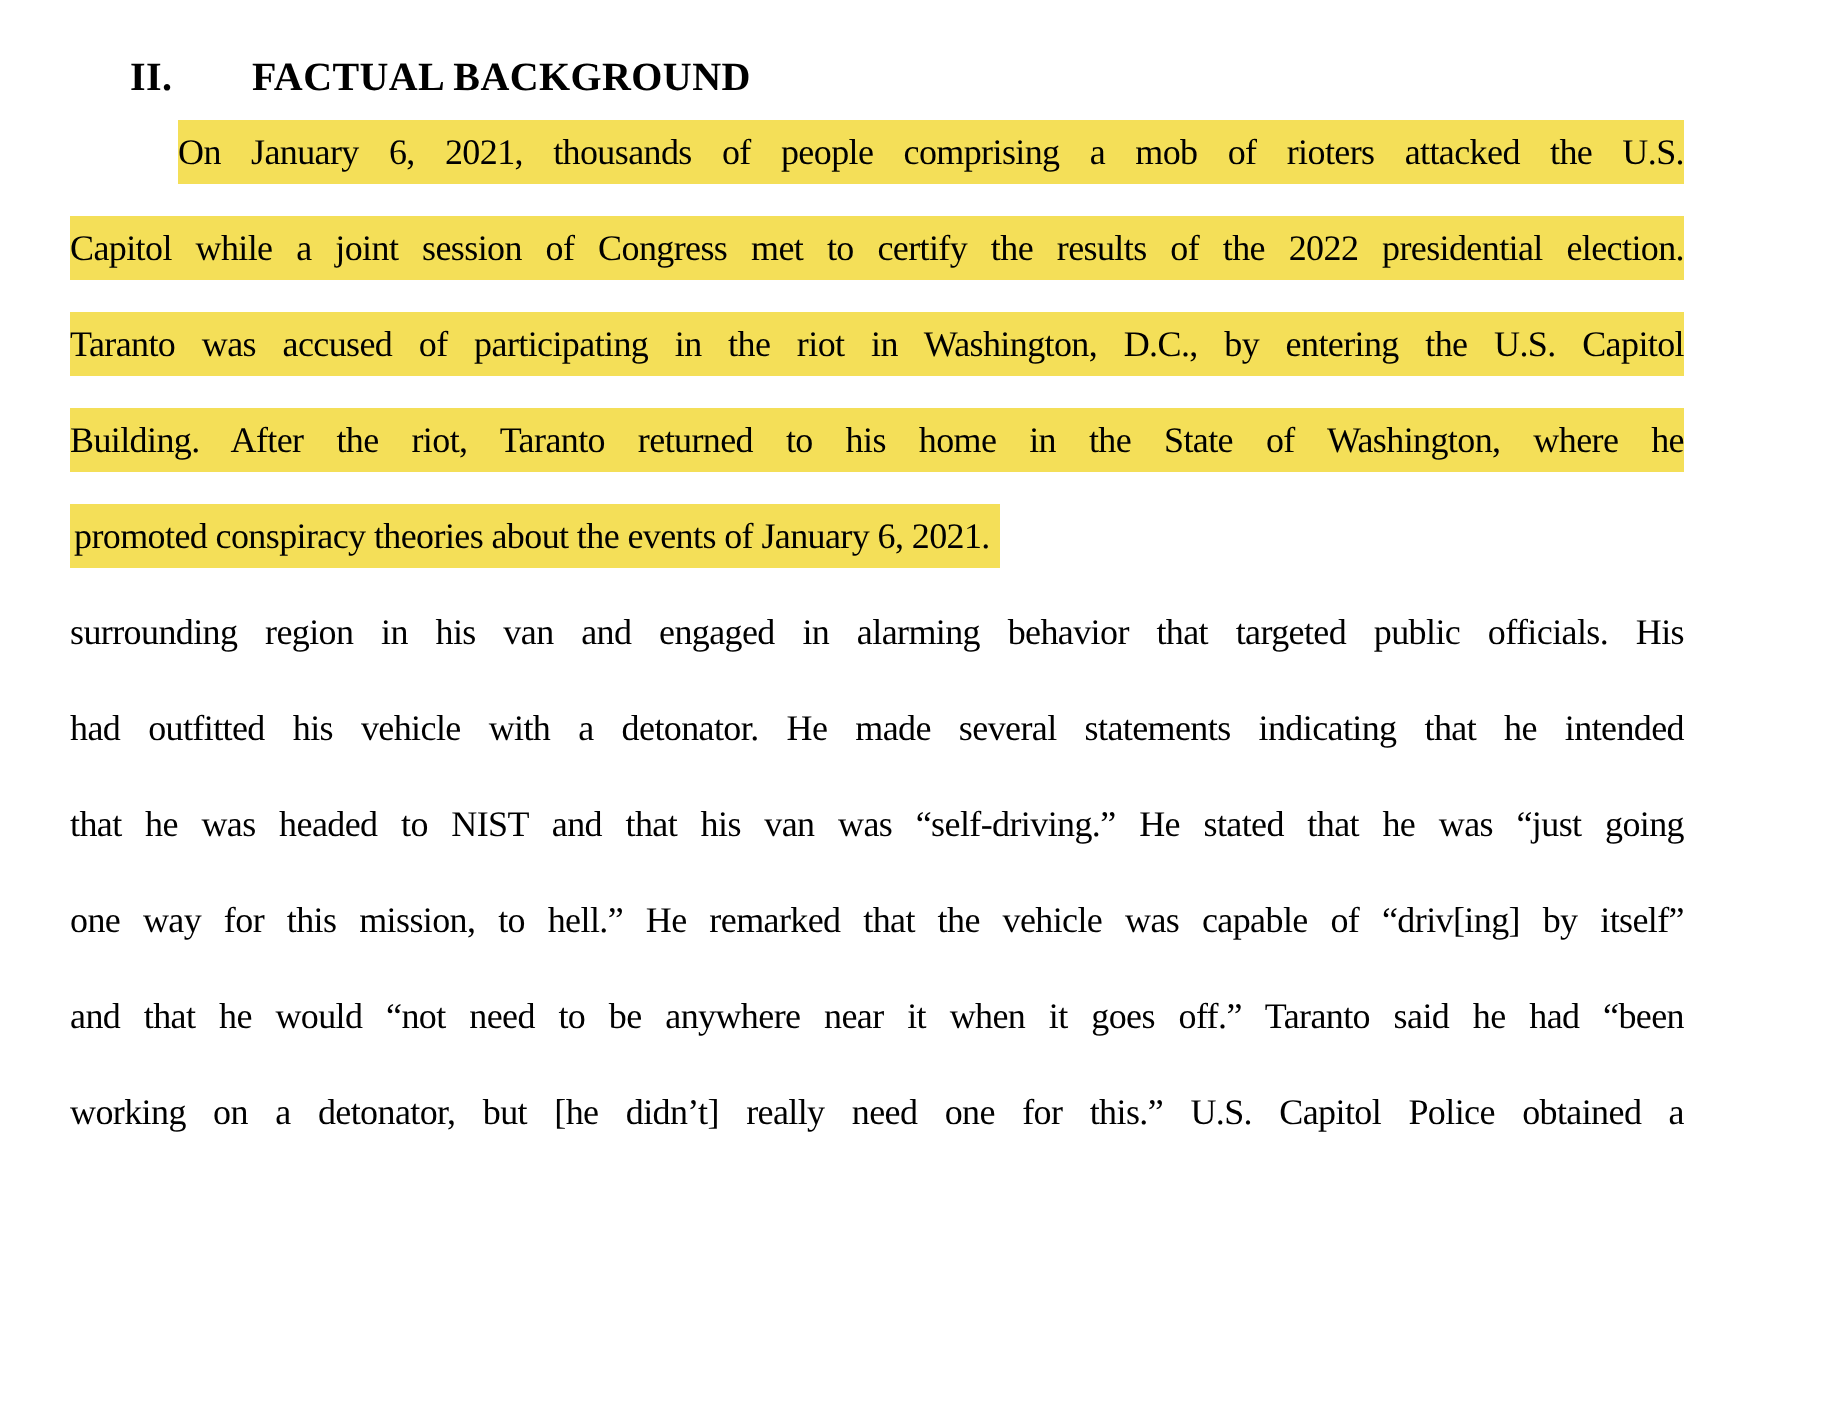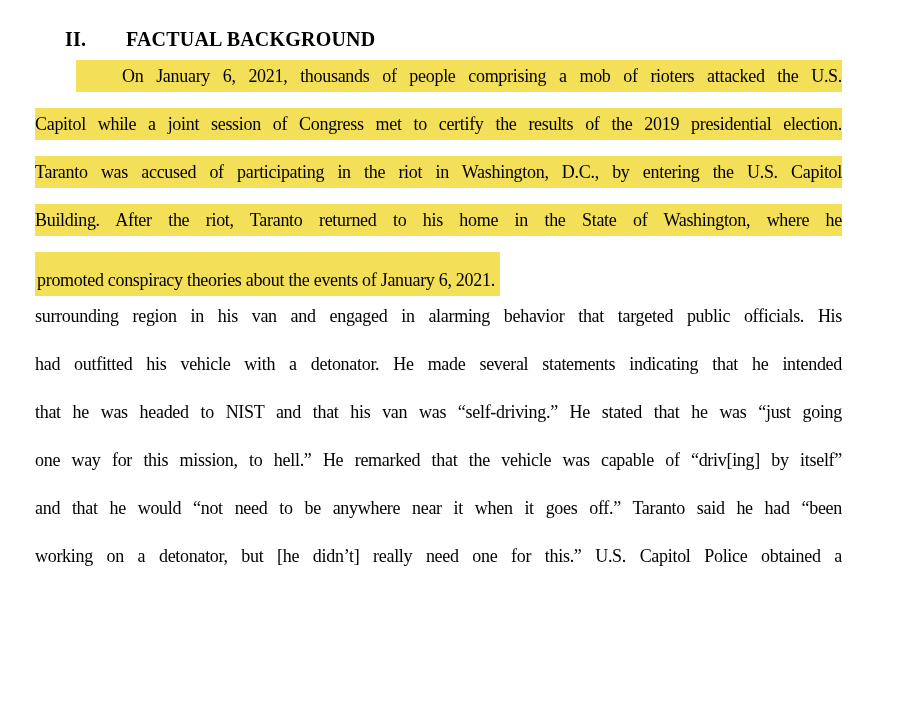--- a/index.html
+++ b/index.html
@@ -42,51 +42,50 @@
     height: 32px;
     line-height: 32px;
     font-size: 18px;
     letter-spacing: -0.3px;
   }
   .just {
     text-align: justify;
     text-align-last: justify;
   }
   .indent .band {
-    margin-left: 41px;
-    padding-left: 46px;
+    margin-left: 54px;
   }
   .hl {
     background: var(--hl, #F4DF58);
   }
   .hl-end {
     display: inline-block;
     height: 32px;
     line-height: 32px;
     background: var(--hl, #F4DF58);
-    padding: 12px 5px 0 2px;
+    padding: 0 5px 0 2px;
     text-align: left;
   }
 </style>
 </head>
 <body>
 
 <div class="page">
 
   <div class="heading">
     <span class="hnum">II.</span><span class="htitle">FACTUAL BACKGROUND</span>
   </div>
 
   <div class="content">
 
     <div class="line indent">
       <span class="band hl just">On January 6, 2021, thousands of people comprising a mob of rioters attacked the U.S.</span>
     </div>
     <div class="line">
-      <span class="band hl just">Capitol while a joint session of Congress met to certify the results of the 2019 presidential election.</span>
+      <span class="band hl just">Capitol while a joint session of Congress met to certify the results of the 2022 presidential election.</span>
     </div>
     <div class="line">
       <span class="band hl just">Taranto was accused of participating in the riot in Washington, D.C., by entering the U.S. Capitol</span>
     </div>
     <div class="line">
       <span class="band hl just">Building. After the riot, Taranto returned to his home in the State of Washington, where he</span>
     </div>
     <div class="line">
       <span class="band hl-end">promoted conspiracy theories about the events of January 6, 2021.</span>
     </div>

